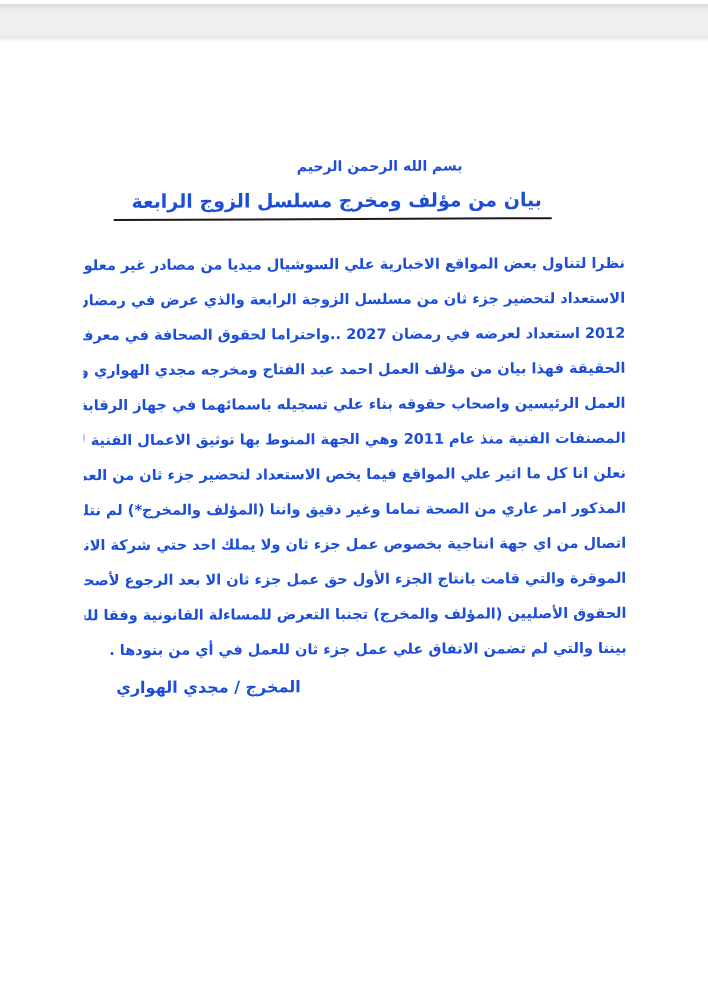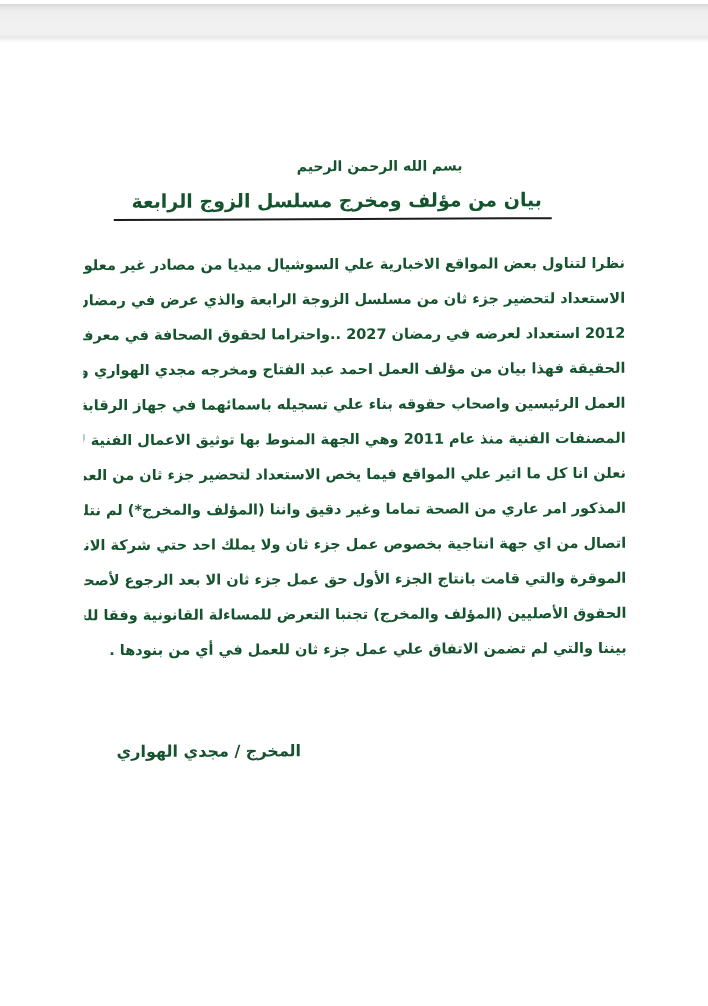--- a/index.html
+++ b/index.html
@@ -7,21 +7,21 @@
     padding: 0;
     background: #ffffff;
   }
   .page {
     position: relative;
     width: 708px;
     height: 1006px;
     background: #ffffff;
     overflow: hidden;
     font-family: "DejaVu Sans", sans-serif;
-    color: #14532d;
+    color: #1d4ed8;
   }
   
   .scan-band {
     position: absolute;
     top: 4px;
     left: 0;
     right: 0;
     height: 34px;
     background: linear-gradient(to bottom,
       #d8d8d8 0%,
@@ -86,21 +86,21 @@
     text-align: justify;
     text-align-last: justify;
     overflow: hidden;
     white-space: nowrap;
   }
   .body-text .line.last {
     text-align-last: right;
   }
   .signatures {
     position: absolute;
-    top: 732px;
+    top: 668px;
     left: 150px;
     width: 150px;
     font-weight: 700;
     font-size: 16px;
   }
   .sig-line {
     height: 37px;
     line-height: 37px;
     white-space: nowrap;
   }

